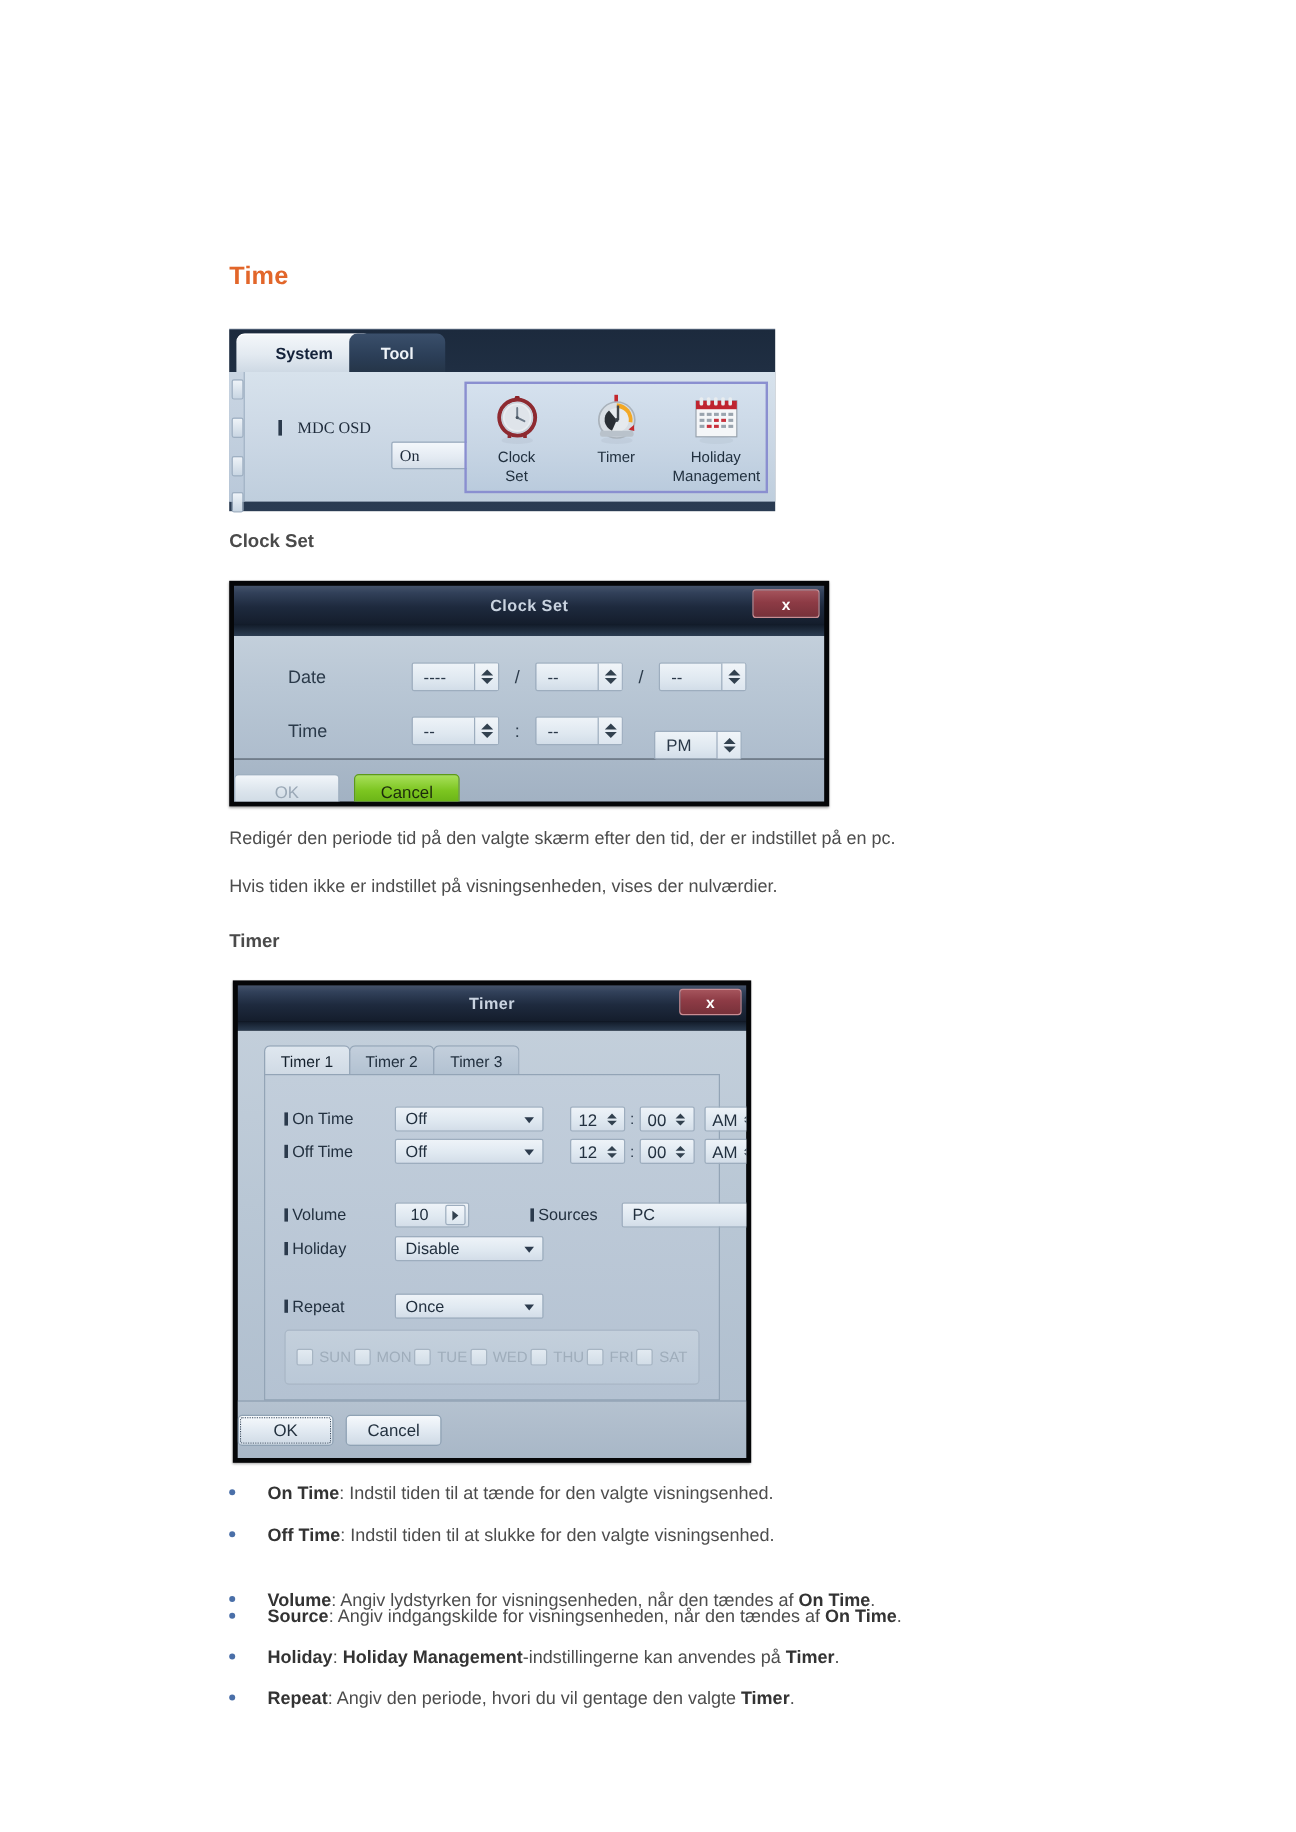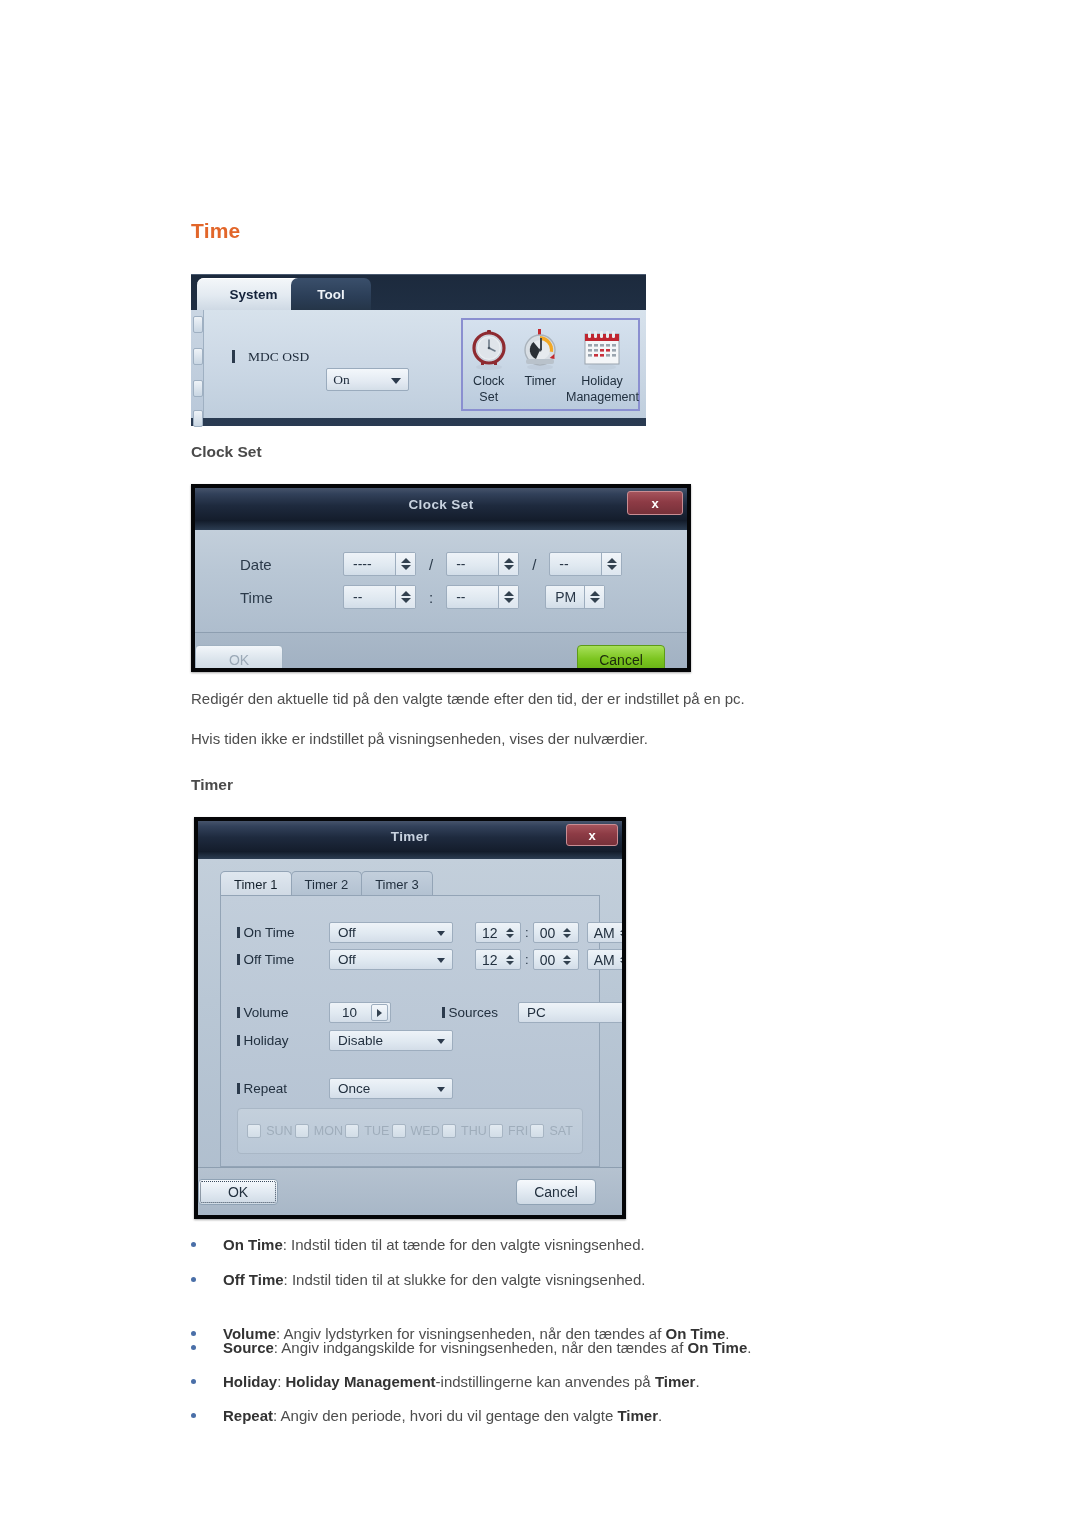--- a/index.html
+++ b/index.html
@@ -102,21 +102,21 @@
   }
   .combo .caret {
     position: absolute; right: 7px; top: 50%;
     width: 0; height: 0; margin-top: -2px;
     border-left: 5px solid transparent;
     border-right: 5px solid transparent;
     border-top: 6px solid #2c3b4d;
   }
   .icon-group {
     position: absolute; right: 6px; top: 43px;
-    width: 179px; height: 93px;
+    width: 253px; height: 93px;
     background: linear-gradient(180deg,#d5e1ee 0%, #c7d5e4 60%, #bacbdd 100%);
     border: 2px solid #8a8fd0;
     display: flex; align-items: flex-start; justify-content: space-around;
     padding-top: 5px;
   }
   .icon-cell { width: 72px; text-align: center; }
   .icon-cap {
     font-size: 12.5px; color: #21303f; line-height: 13.5px; margin-top: 2px;
   }
   .icon-art { height: 48px; display:flex; align-items:center; justify-content:center; }
@@ -151,21 +151,21 @@
     height: 10px;
     background: linear-gradient(180deg,#0f1724 0%, #1a2troll 100%);
     background: linear-gradient(180deg,#111a28 0%, #2c3d52 100%);
   }
   .dlg-body {
     background: linear-gradient(180deg,#c3cfdb 0%, #b9c7d5 40%, #aebdcd 100%);
   }
   .dlg-footer {
     background: linear-gradient(180deg,#a9b8c8 0%, #9eaec0 100%);
     border-top: 1px solid #8d9eb0;
-    display: flex; align-items: center; justify-content: space-between;
+    display: flex; align-items: center; justify-content: flex-start;
     gap: 12px; padding-right: 22px;
   }
 
   
   .spin {
     position: relative;
     display: inline-flex; align-items: center;
     background: linear-gradient(180deg,#eef3f8 0%, #dfe8f0 60%, #d2dde8 100%);
     border: 1px solid #9dadbe;
     border-radius: 2px;
@@ -466,38 +466,38 @@
 
           <span class="spin" style="width:73px;height:24px;">
             <span class="val">--</span>
             <span class="arrows">
                 <i class="ar-up"></i>
                 <i class="ar-dn"></i>
               </span>
           </span>
           <span style="width:26px;display:inline-block;"></span>
 
-          <span class="spin" style="width:60px;height:24px;">
+          <span class="spin" style="width:73px;height:24px;margin-top:24px;">
             <span class="val">PM</span>
             <span class="arrows">
                 <i class="ar-up"></i>
                 <i class="ar-dn"></i>
               </span>
           </span>
         </div>
       </div>
 
       <div class="dlg-footer" style="height:54px;">
         <div class="btn btn-ghost">OK</div>
         <div class="btn btn-green">Cancel</div>
       </div>
     </div>
   </div>
 
-  <div class="para" style="left:191px; top:690px;">Redigér den aktuelle tid på den valgte tænde efter den tid, der er indstillet på en pc.</div>
+  <div class="para" style="left:191px; top:690px;">Redigér den periode tid på den valgte skærm efter den tid, der er indstillet på en pc.</div>
   <div class="para" style="left:191px; top:730px;">Hvis tiden ikke er indstillet på visningsenheden, vises der nulværdier.</div>
 
   <div class="h-sub" style="left:191px; top:776px;">Timer</div>
 
   <div class="dlg" style="left:194px; top:817px; width:432px; height:402px;">
     <div class="dlg-inner">
       <div class="titlebar" style="height:30px;">
         <span class="ttl">Timer</span>
         <div class="closebtn" style="width:52px;height:22px;">x</div>
       </div>

